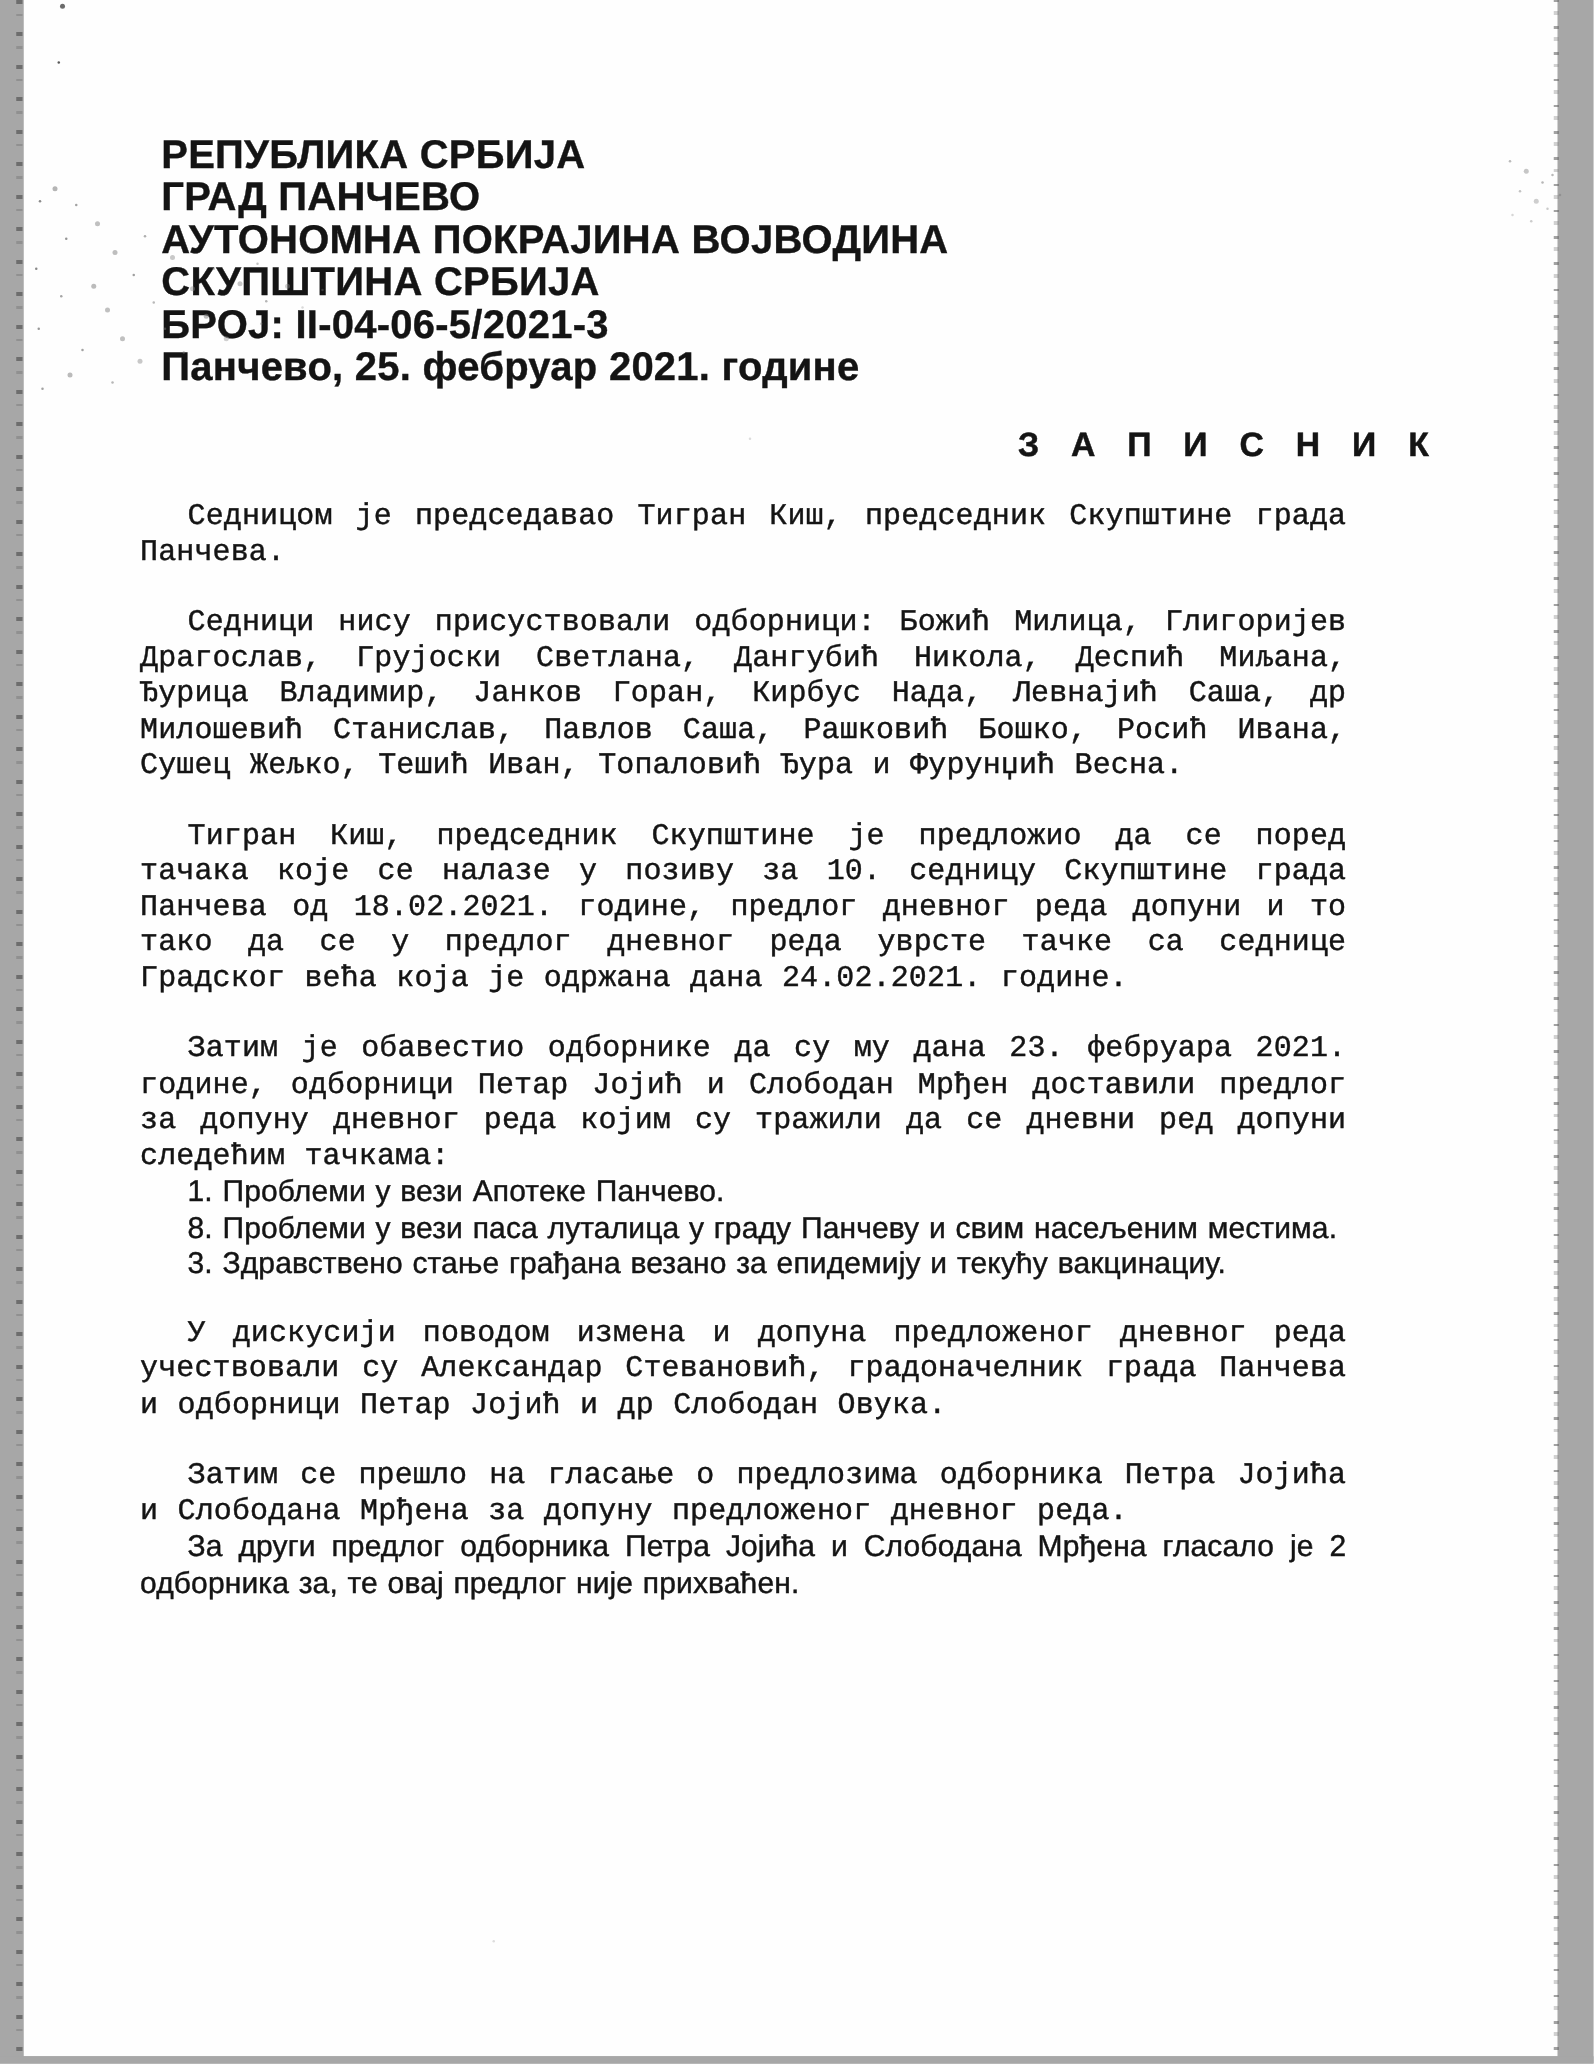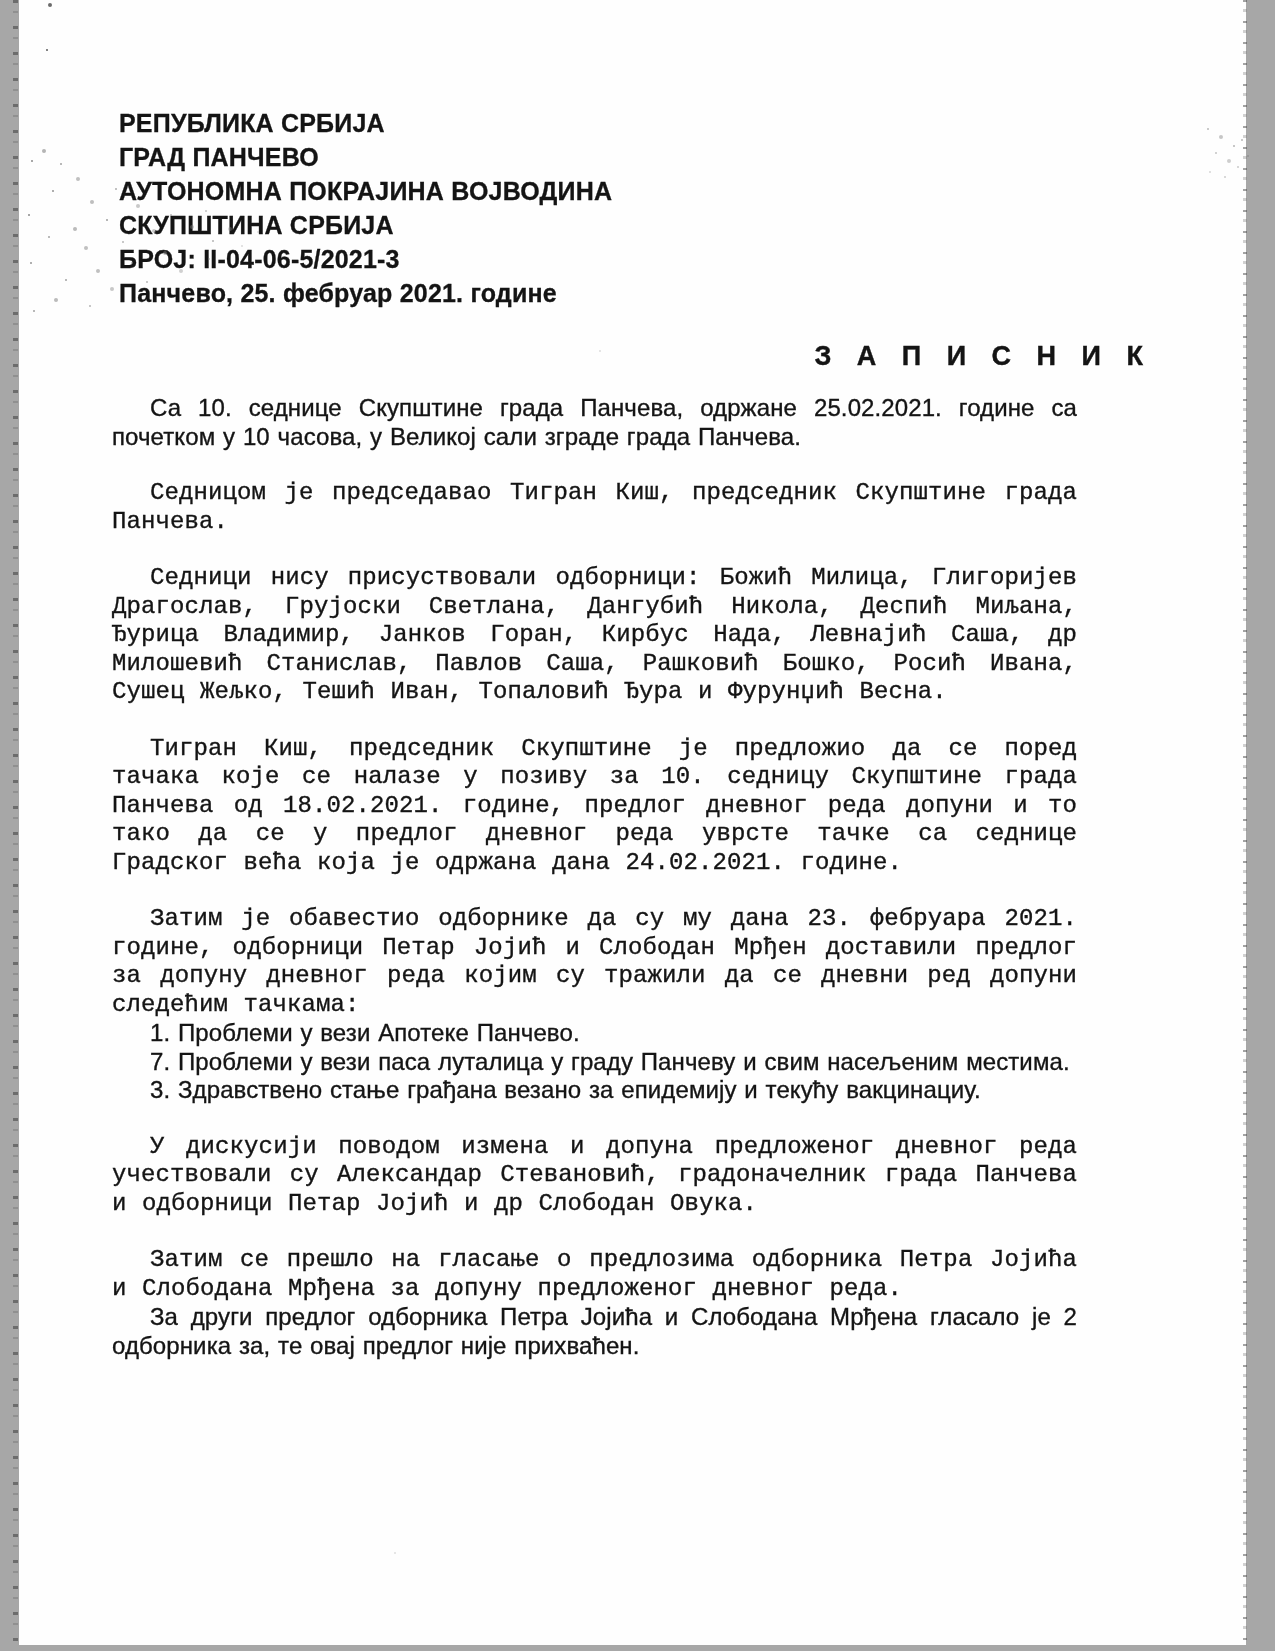--- a/index.html
+++ b/index.html
@@ -69,23 +69,23 @@
       1205px 176px 0 0 rgba(130,130,130,.4), 1228px 155px 0 0 rgba(120,120,120,.45),
       580px 350px 0 0 rgba(170,170,170,.4), 375px 1552px 0 0 rgba(160,160,160,.35);
   }
 
   .content{
     position:relative;
     padding:106px 169px 0 93px; 
   }
   .letterhead{
     font-weight:bold;
-    font-size:25px;
+    font-size:32px;
     line-height:34px;
-    margin-left:7px;
+    margin-left:17px;
     letter-spacing:.2px;
     -webkit-text-stroke:.3px #141414;
   }
   .doc-title{
     font-weight:bold;
     font-size:27px;
     line-height:32px;
     text-align:right;
     letter-spacing:9px;
     margin:30px -75px 22px 0;
@@ -115,27 +115,26 @@
       <div>РЕПУБЛИКА СРБИЈА</div>
       <div>ГРАД ПАНЧЕВО</div>
       <div>АУТОНОМНА ПОКРАЈИНА ВОЈВОДИНА</div>
       <div>СКУПШТИНА СРБИЈА</div>
       <div>БРОЈ:  II-04-06-5/2021-3</div>
       <div>Панчево, 25. фебруар 2021. године</div>
     </div>
 
     <h1 class="doc-title">З А П И С Н И К</h1>
 
-    <p class="para">Са 10. седнице Скупштине града Панчева, одржане 25.02.2021. године са почетком у 10 часова, у Великој сали зграде града Панчева.</p>
     <p class="para gap">Седницом је председавао Тигран Киш, председник Скупштине града Панчева.</p>
     <p class="para gap">Седници нису присуствовали одборници: Божић Милица, Глигоријев Драгослав, Грујоски Светлана, Дангубић Никола, Деспић Миљана, Ђурица Владимир,  Јанков Горан, Кирбус Нада, Левнајић Саша, др Милошевић Станислав, Павлов Саша, Рашковић Бошко, Росић Ивана, Сушец Жељко, Тешић Иван, Топаловић Ђура и Фурунџић Весна.</p>
     <p class="para gap">Тигран Киш, председник Скупштине је предложио да се поред тачака које се налазе у позиву за 10. седницу Скупштине града Панчева од 18.02.2021. године, предлог дневног реда допуни и то тако да се у предлог дневног реда уврсте тачке са седнице Градског већа која је одржана дана 24.02.2021. године.</p>
     <p class="para gap">Затим је обавестио одборнике да су му дана 23. фебруара 2021. године, одборници Петар Јојић и Слободан Мрђен доставили предлог за допуну дневног реда којим су тражили да се  дневни ред допуни следећим тачкама:</p>
     <p class="para">1. Проблеми у вези Апотеке Панчево.</p>
-    <p class="para">7. Проблеми у вези паса луталица у граду Панчеву и свим насељеним местима.</p>
+    <p class="para">8. Проблеми у вези паса луталица у граду Панчеву и свим насељеним местима.</p>
     <p class="para">3. Здравствено стање грађана везано за епидемију и текућу вакцинациу.</p>
     <p class="para gap">У дискусији поводом измена и допуна предложеног дневног реда учествовали су Александар Стевановић, градоначелник града Панчева и одборници Петар Јојић и др Слободан Овука.</p>
     <p class="para gap">Затим се прешло на гласање о предлозима одборника Петра Јојића и Слободана Мрђена за допуну предложеног дневног реда.</p>
     <p class="para">За други  предлог одборника Петра Јојића и Слободана Мрђена гласало је 2 одборника за, те овај предлог није прихваћен.</p>
 
   </div>
 
   <div class="noise-dot noise-a"></div>
   <div class="noise-dot noise-b"></div>
 </div>

